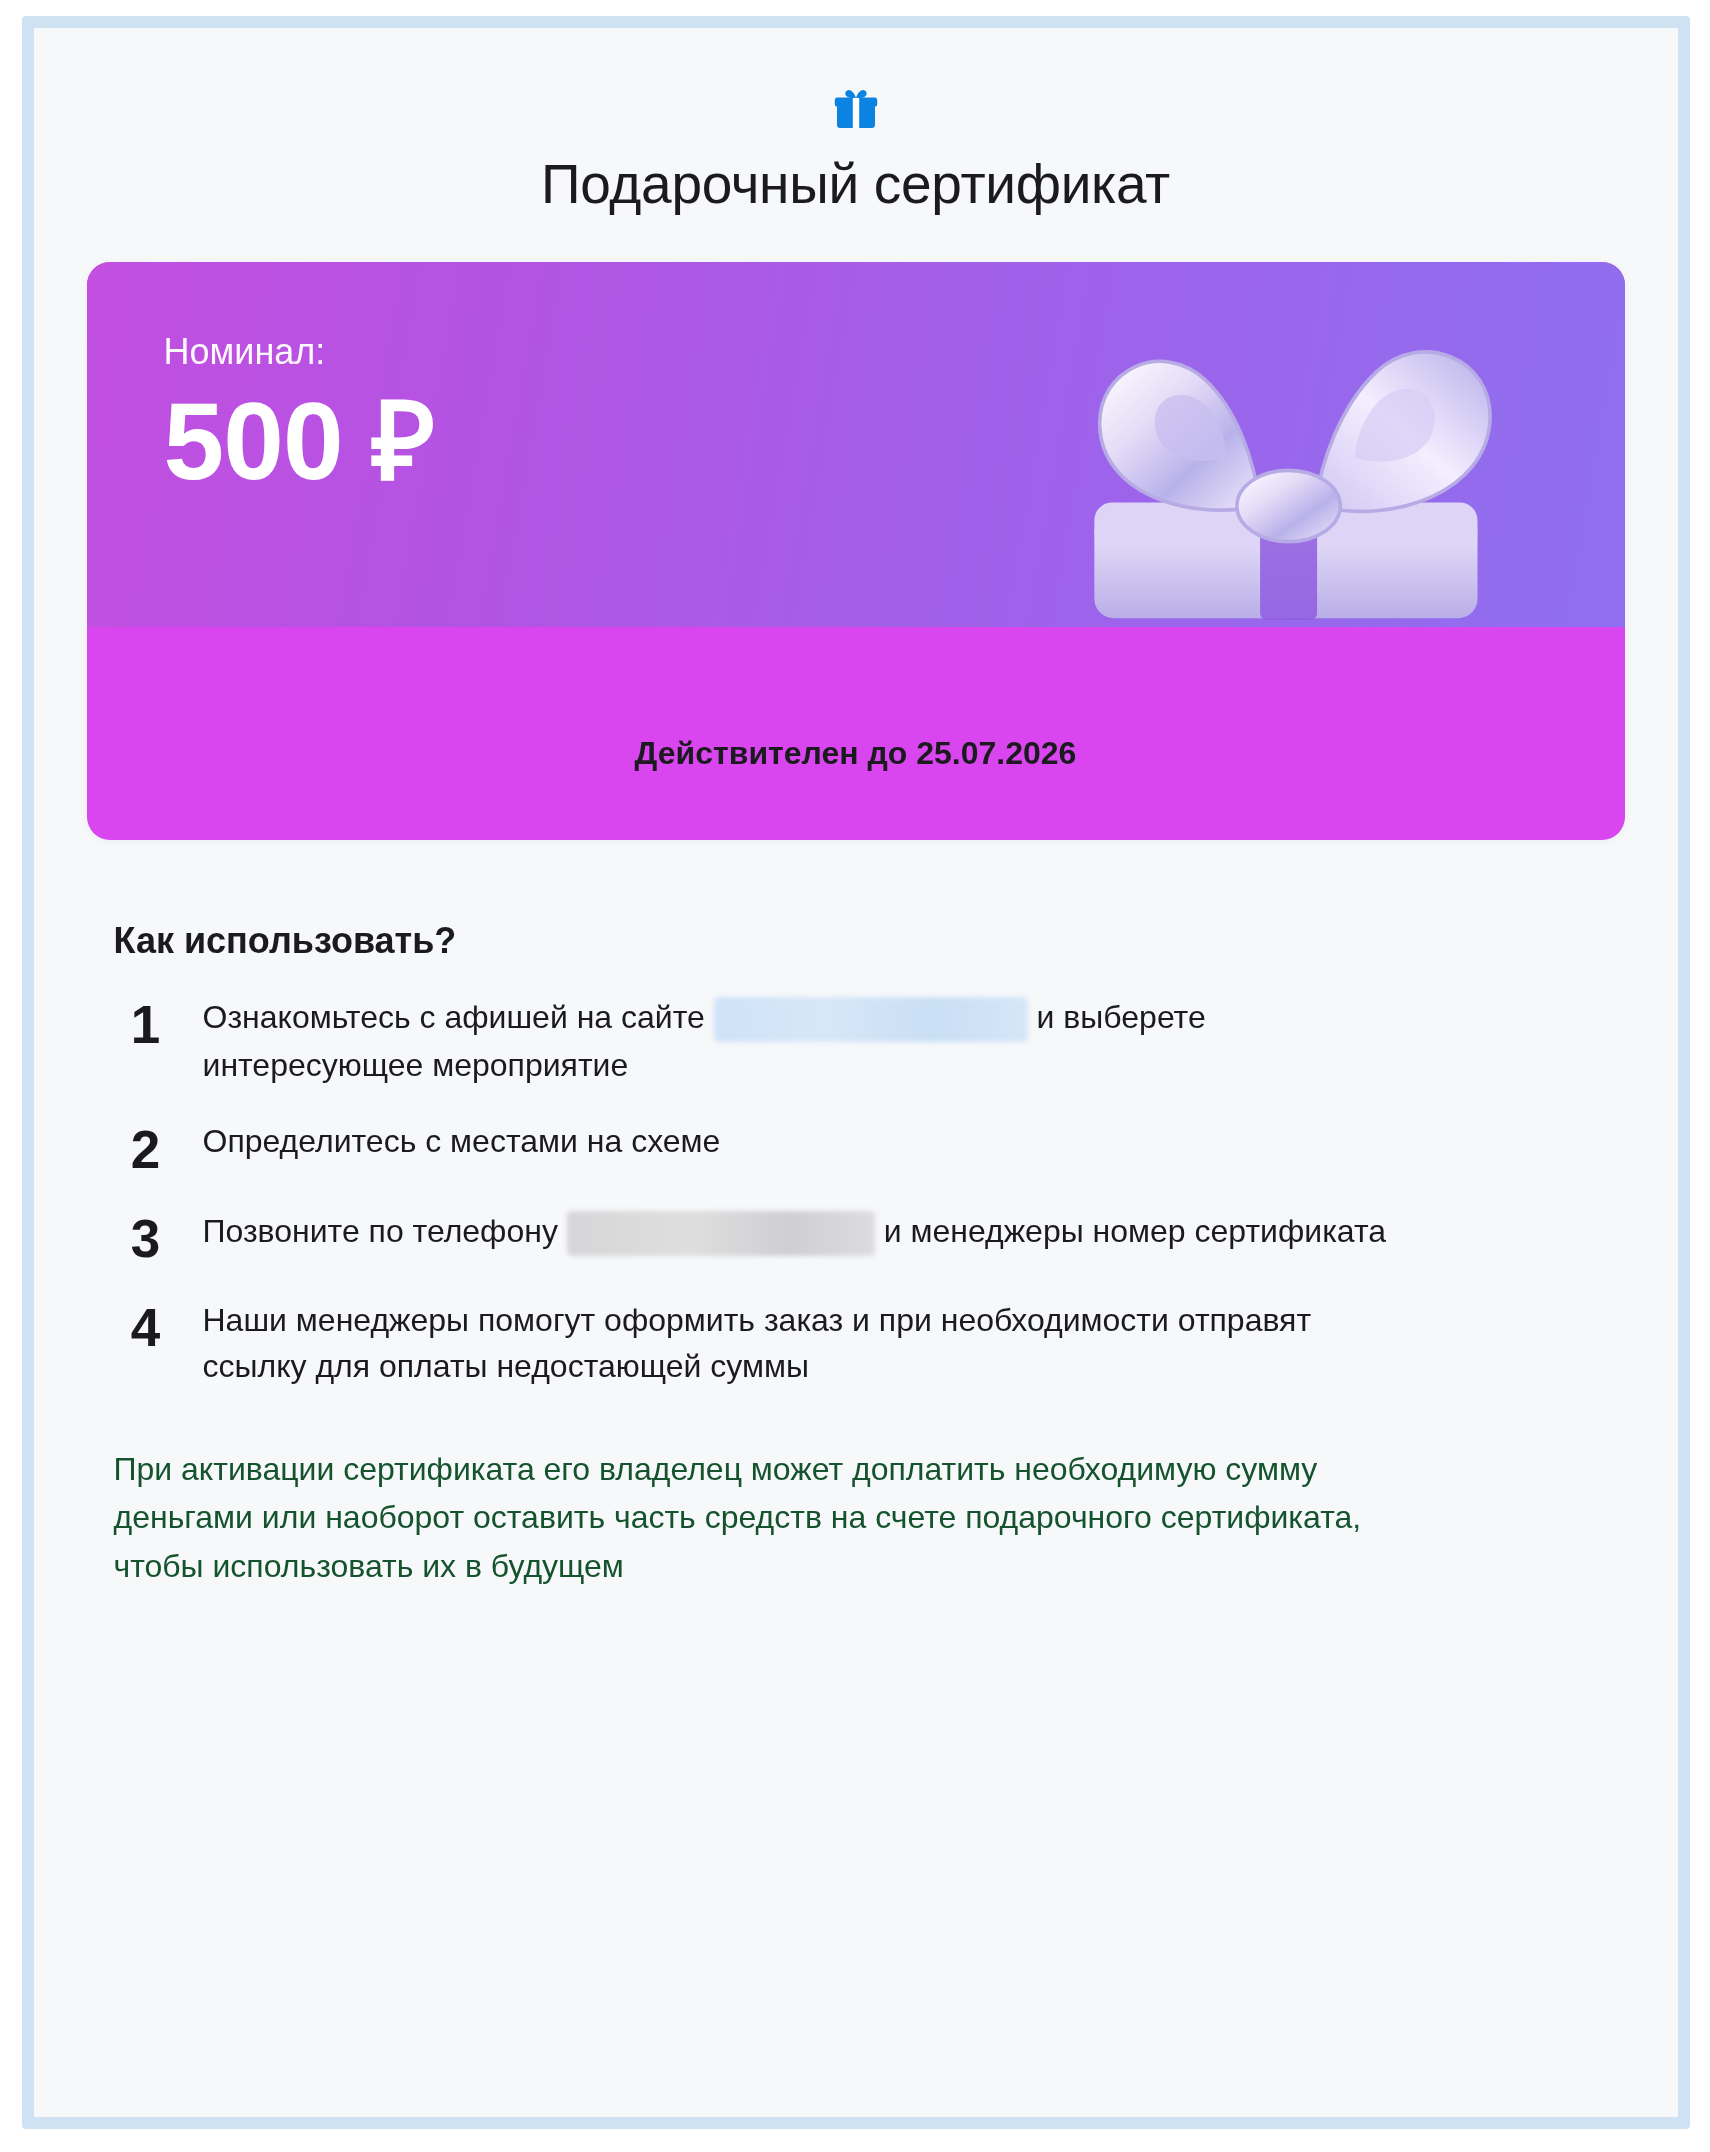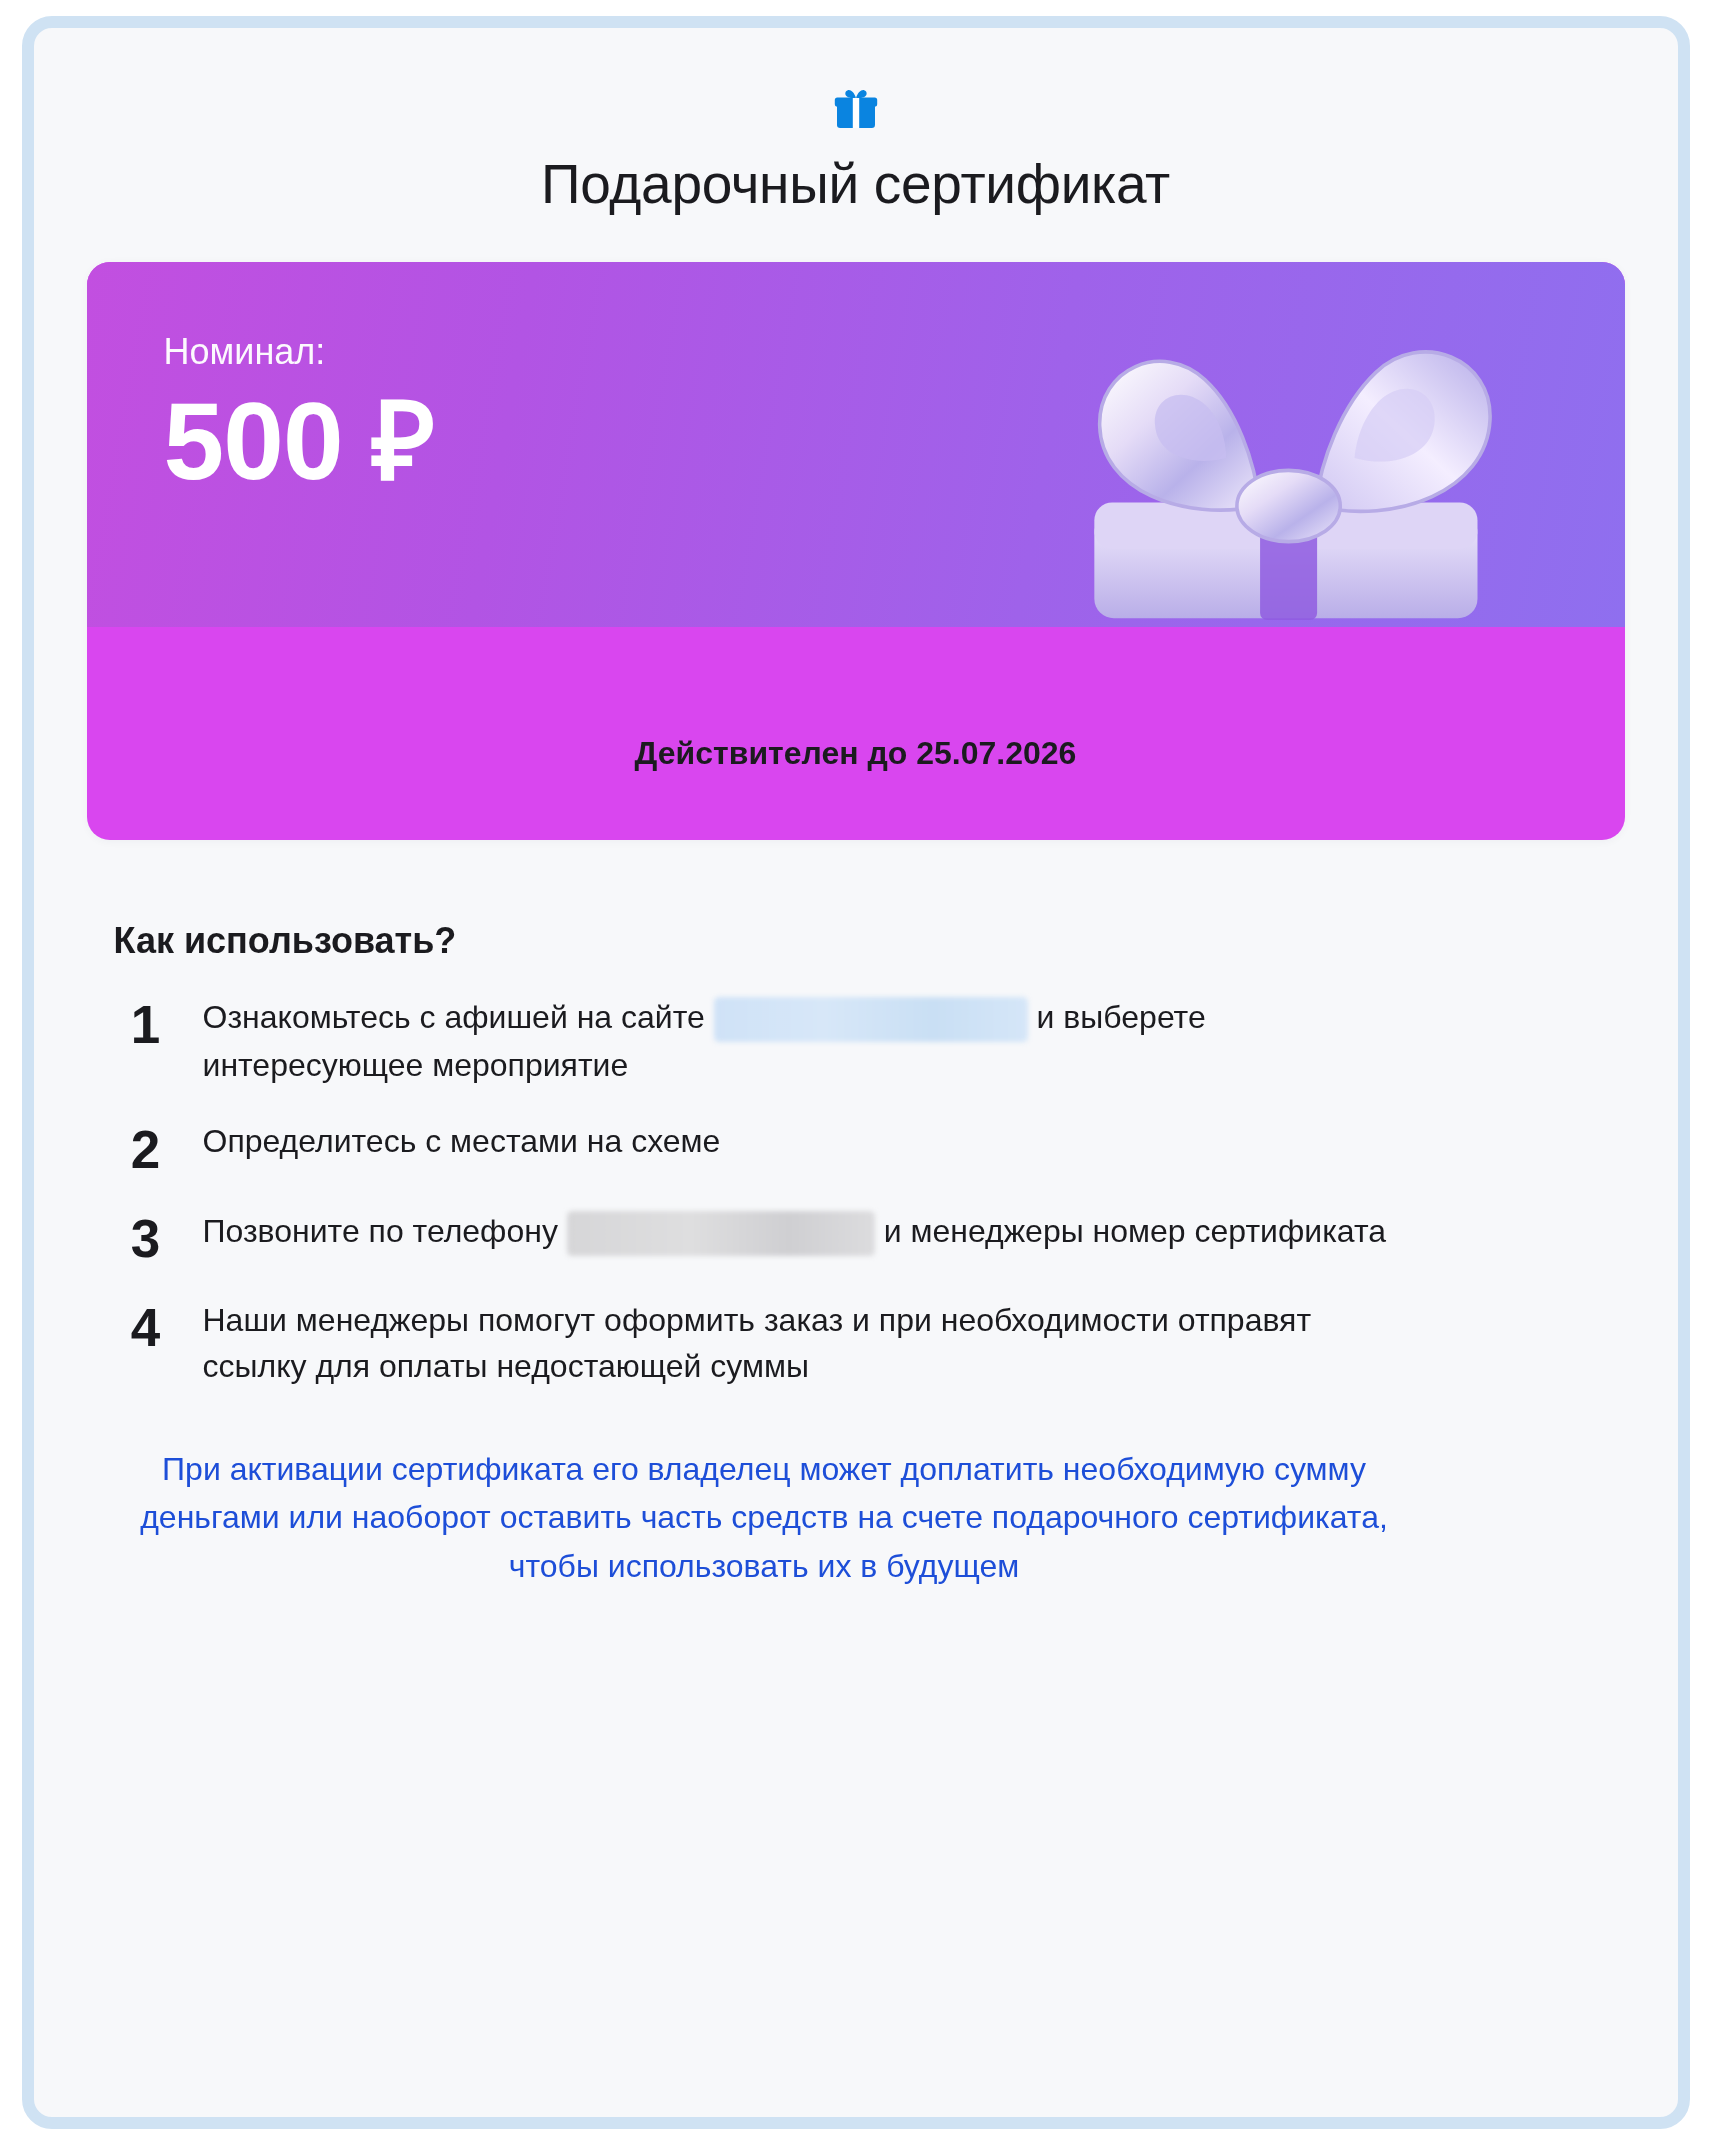--- a/index.html
+++ b/index.html
@@ -22,21 +22,21 @@
     background: #ffffff;
     display: flex;
     justify-content: center;
   }
 
   
   .frame {
     width: 1668px;
     box-sizing: border-box;
     border: 12.5px solid #cfe2f3;
-    border-radius: 30px;
+    border-radius: 4px;
     background: #f7f8fa;
     padding: 41px 53px 53px 53px;
     position: relative;
   }
 
   
   .gift-icon-wrap {
     display: flex;
     justify-content: center;
     margin-top: 16px;
@@ -198,23 +198,22 @@
     font-size: 32px;
     line-height: 1.45;
     color: #1b1b1f;
     max-width: 1185px;
   }
 
   .footnote {
     margin-top: 55px;
     font-size: 32px;
     line-height: 1.52;
-    color: #1d4ed8;
+    color: #14532d;
     max-width: 1301px;
-    text-align: center;
   }
 </style>
 </head>
 <body>
 
 <div class="page">
   <div class="frame">
 
     <div class="gift-icon-wrap">
       <span class="gift-icon">

